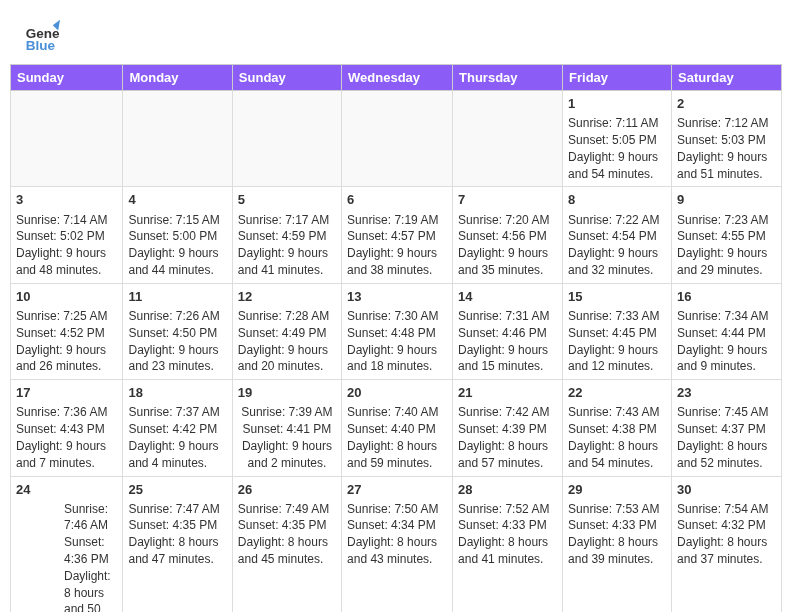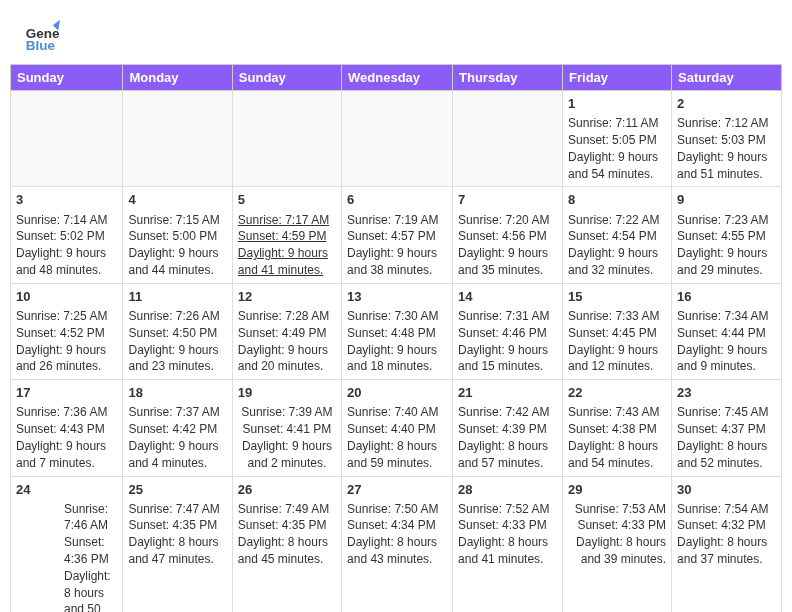--- a/index.html
+++ b/index.html
@@ -84,21 +84,21 @@
 Daylight: 9 hours and 48 minutes.</div>
           </td>
           <td class="day-cell">
             <span class="day-number">4</span>
             <div class="day-info" style="white-space: pre-line;">Sunrise: 7:15 AM
 Sunset: 5:00 PM
 Daylight: 9 hours and 44 minutes.</div>
           </td>
           <td class="day-cell">
             <span class="day-number">5</span>
-            <div class="day-info" style="white-space: pre-line; text-decoration: underline;">Sunrise: 7:17 AM
+            <div class="day-info" style="white-space: pre-line;">Sunrise: 7:17 AM
 Sunset: 4:59 PM
 Daylight: 9 hours and 41 minutes.</div>
           </td>
           <td class="day-cell">
             <span class="day-number">6</span>
             <div class="day-info" style="white-space: pre-line;">Sunrise: 7:19 AM
 Sunset: 4:57 PM
 Daylight: 9 hours and 38 minutes.</div>
           </td>
           <td class="day-cell">
@@ -234,21 +234,21 @@
 Daylight: 8 hours and 43 minutes.</div>
           </td>
           <td class="day-cell">
             <span class="day-number">28</span>
             <div class="day-info" style="white-space: pre-line;">Sunrise: 7:52 AM
 Sunset: 4:33 PM
 Daylight: 8 hours and 41 minutes.</div>
           </td>
           <td class="day-cell">
             <span class="day-number">29</span>
-            <div class="day-info" style="white-space: pre-line; text-align: right;">Sunrise: 7:53 AM
+            <div class="day-info" style="white-space: pre-line;">Sunrise: 7:53 AM
 Sunset: 4:33 PM
 Daylight: 8 hours and 39 minutes.</div>
           </td>
           <td class="day-cell">
             <span class="day-number">30</span>
             <div class="day-info" style="white-space: pre-line;">Sunrise: 7:54 AM
 Sunset: 4:32 PM
 Daylight: 8 hours and 37 minutes.</div>
           </td>
         </tr>

